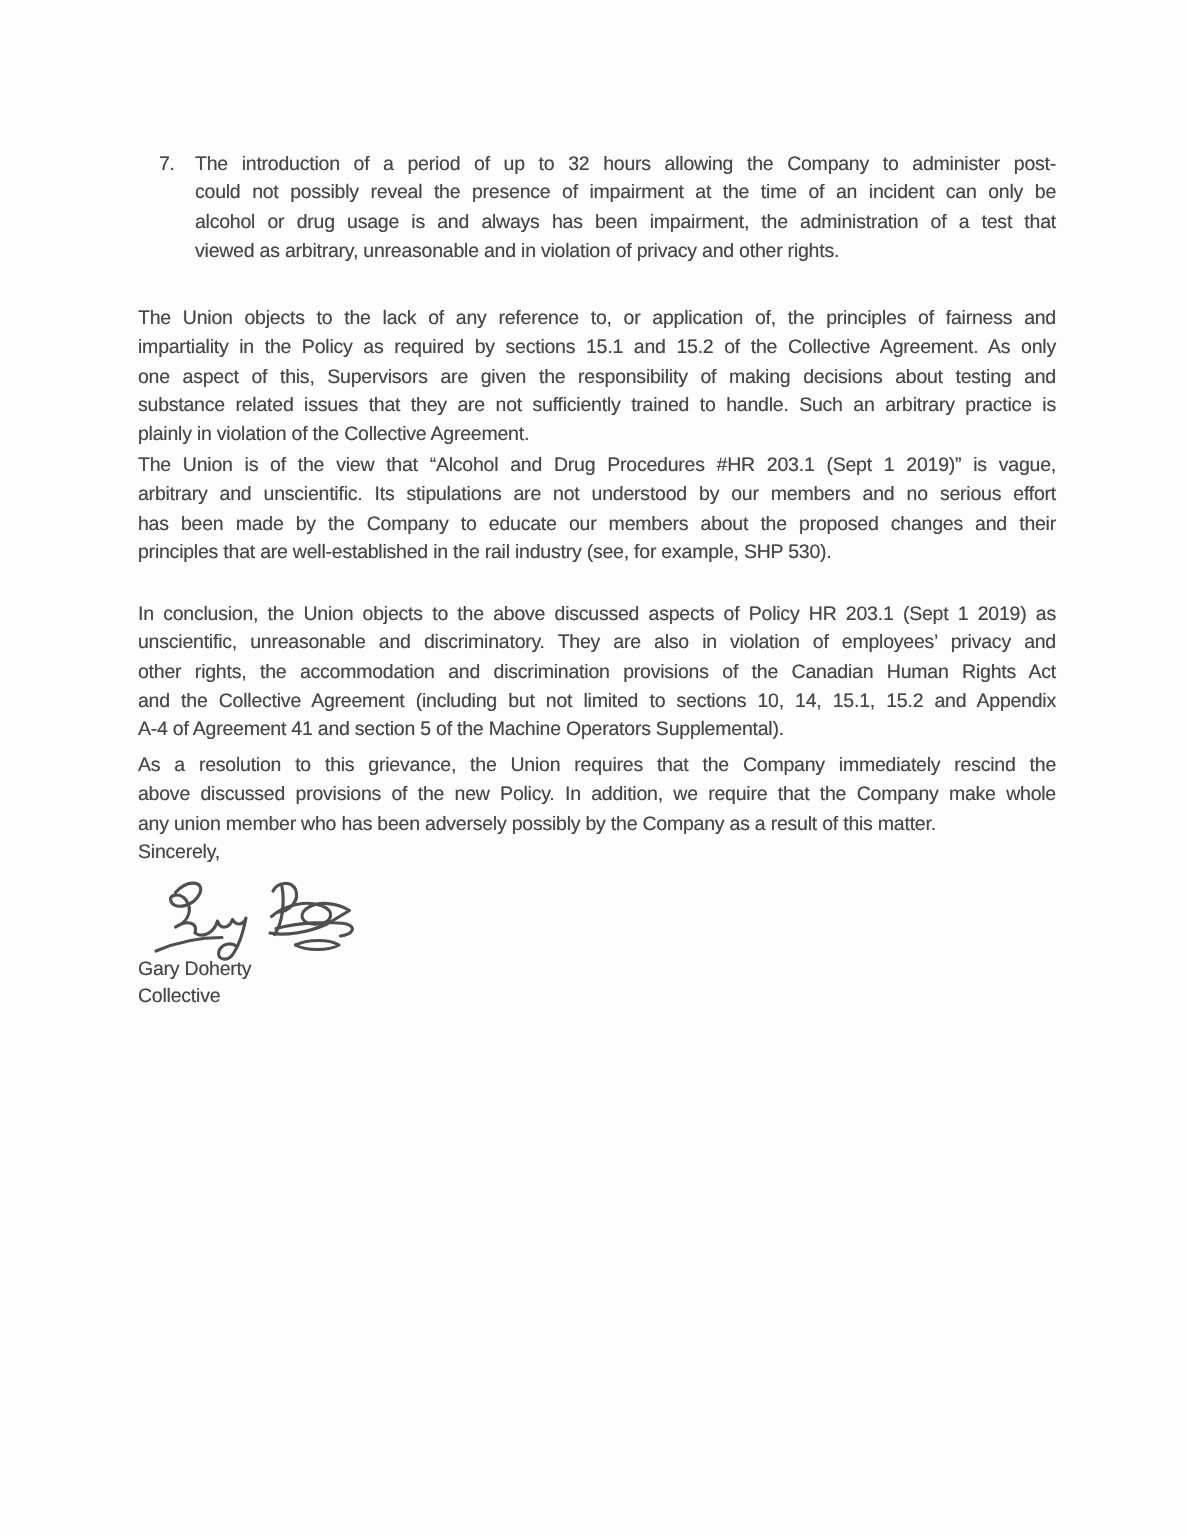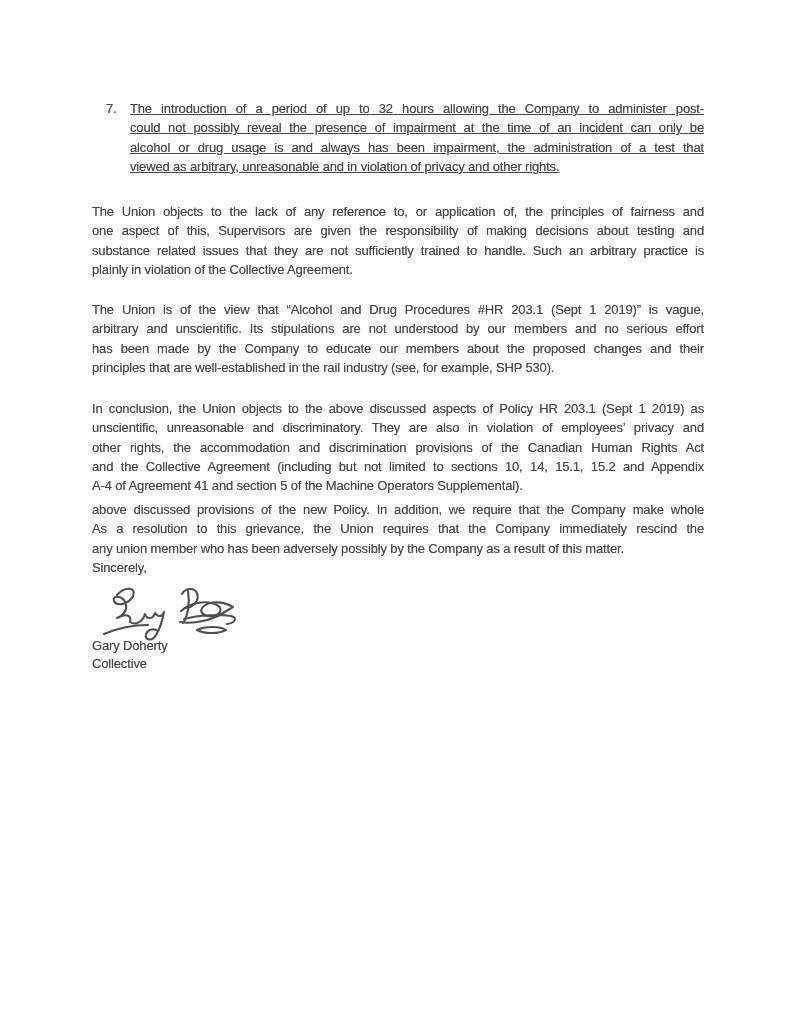--- a/index.html
+++ b/index.html
@@ -18,21 +18,21 @@
   .block {
     position: absolute;
     font-size: 13px;
     line-height: 19.3px;
     letter-spacing: -0.15px;
     text-shadow: 0 0 0.45px rgba(70,70,70,0.55);
   }
   .line { text-align: justify; text-align-last: justify; }
   .line.last { text-align-last: left; }
   .item-number { left: 106px; top: 99px; width: 22px; }
-  .item-text   { left: 130px; top: 99px; width: 574px; text-decoration: underline; }
+  .item-text   { left: 130px; top: 99px; width: 574px; }
   .para-1 { left: 92px; top: 202px; width: 612px; }
   .para-2 { left: 92px; top: 300px; width: 612px; }
   .para-3 { left: 92px; top: 399px; width: 612px; }
   .para-4 { left: 92px; top: 500px; width: 612px; }
   .closing { left: 92px; top: 558px; width: 200px; }
   .signature-wrap { position: absolute; left: 84px; top: 584px; width: 170px; height: 64px; }
   .signature-wrap svg { display: block; }
   .signer { left: 92px; top: 637px; width: 260px; line-height: 17.5px; }
   .signer div { text-align: right; text-align-last: left; }
 </style>
@@ -45,20 +45,21 @@
 
   <div class="block item-text">
       <div class="line">The introduction of a period of up to 32 hours allowing the Company to administer post-</div>
       <div class="line">could not possibly reveal the presence of impairment at the time of an incident can only be</div>
       <div class="line">alcohol or drug usage is and always has been impairment, the administration of a test that</div>
       <div class="line last">viewed as arbitrary, unreasonable and in violation of privacy and other rights.</div>
     </div>
 
   <div class="block para-1">
       <div class="line">The Union objects to the lack of any reference to, or application of, the principles of fairness and</div>
+      <div class="line">impartiality in the Policy as required by sections 15.1 and 15.2 of the Collective Agreement. As only</div>
       <div class="line">one aspect of this, Supervisors are given the responsibility of making decisions about testing and</div>
       <div class="line">substance related issues that they are not sufficiently trained to handle. Such an arbitrary practice is</div>
       <div class="line last">plainly in violation of the Collective Agreement.</div>
     </div>
 
   <div class="block para-2">
       <div class="line">The Union is of the view that “Alcohol and Drug Procedures #HR 203.1 (Sept 1 2019)” is vague,</div>
       <div class="line">arbitrary and unscientific. Its stipulations are not understood by our members and no serious effort</div>
       <div class="line">has been made by the Company to educate our members about the proposed changes and their</div>
       <div class="line last">principles that are well-established in the rail industry (see, for example, SHP 530).</div>
@@ -66,22 +67,22 @@
 
   <div class="block para-3">
       <div class="line">In conclusion, the Union objects to the above discussed aspects of Policy HR 203.1 (Sept 1 2019) as</div>
       <div class="line">unscientific, unreasonable and discriminatory. They are also in violation of employees’ privacy and</div>
       <div class="line">other rights, the accommodation and discrimination provisions of the Canadian Human Rights Act</div>
       <div class="line">and the Collective Agreement (including but not limited to sections 10, 14, 15.1, 15.2 and Appendix</div>
       <div class="line last">A-4 of Agreement 41 and section 5 of the Machine Operators Supplemental).</div>
     </div>
 
   <div class="block para-4">
+      <div class="line">As a resolution to this grievance, the Union requires that the Company immediately rescind the</div>
       <div class="line">above discussed provisions of the new Policy. In addition, we require that the Company make whole</div>
-      <div class="line">As a resolution to this grievance, the Union requires that the Company immediately rescind the</div>
       <div class="line last">any union member who has been adversely possibly by the Company as a result of this matter.</div>
     </div>
 
   <div class="block closing">Sincerely,</div>
 
   <div class="signature-wrap">
     <svg width="170" height="64" viewBox="0 0 170 64" fill="none" stroke="var(--sig-ink,#4f4f4f)" stroke-width="2.1" stroke-linecap="round" stroke-linejoin="round">
       <path d="M33 11 C41 2 53 3 49 12 C45 20 33 23 30 17 C28 12 36 11 40 16 C45 23 41 31 33 34 C41 29 48 31 46 38 C52 42 59 37 61 30 C63 36 69 35 71 29 C74 34 79 32 80 28 C78 38 76 45 72 51 C68 58 60 56 62 50 C64 45 70 44 74 47"></path>
       <path d="M20 50 C34 44 50 41 64 41"></path>
       <path d="M98 10 C101 4 110 3 113 9 C116 16 109 24 101 24 M104 7 C106 19 104 32 99 39"></path>

